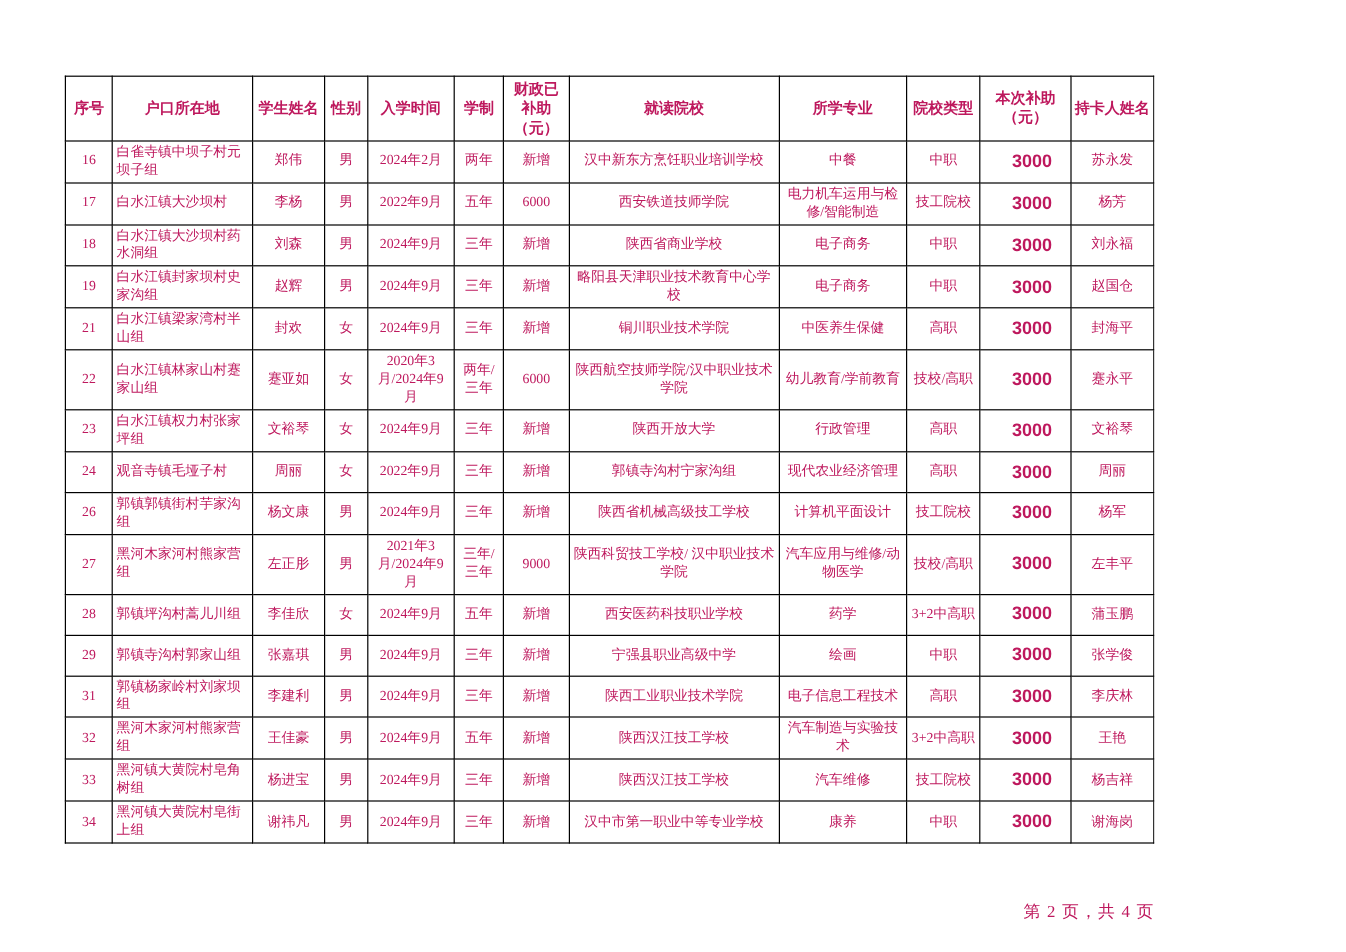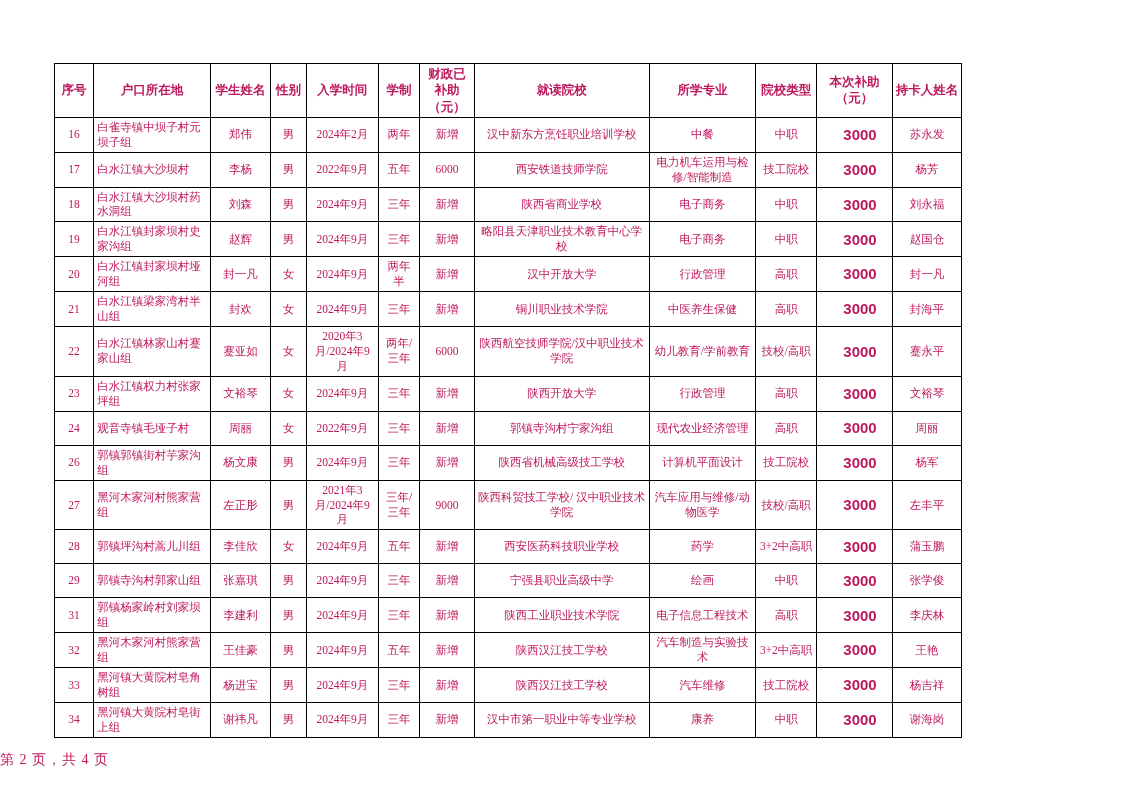--- a/index.html
+++ b/index.html
@@ -49,21 +49,21 @@
     font-family: "Liberation Sans", "DejaVu Sans", sans-serif;
     font-weight: bold;
     font-size: 15px;
     padding-left: 14px;
   }
   .footer {
     position: absolute;
     top: 751px;
     left: 0;
     width: 100%;
-    text-align: left;
+    text-align: right;
     font-size: 14px;
     letter-spacing: 1px;
   }
 </style>
 </head>
 <body>
 
 <div class="page">
   <table class="grid">
     <colgroup id="colgroup">
@@ -147,34 +147,20 @@
           <td class="col-enroll">2024年9月</td>
           <td class="col-duration">三年</td>
           <td class="col-prior">新增</td>
           <td class="col-school">略阳县天津职业技术教育中心学校</td>
           <td class="col-major">电子商务</td>
           <td class="col-type">中职</td>
           <td class="col-amount">3000</td>
           <td class="col-cardholder">赵国仓</td>
         </tr>
         <tr>
-          <td class="col-seq">20</td>
-          <td class="col-location">白水江镇封家坝村垭河组</td>
-          <td class="col-name">封一凡</td>
-          <td class="col-gender">女</td>
-          <td class="col-enroll">2024年9月</td>
-          <td class="col-duration">两年半</td>
-          <td class="col-prior">新增</td>
-          <td class="col-school">汉中开放大学</td>
-          <td class="col-major">行政管理</td>
-          <td class="col-type">高职</td>
-          <td class="col-amount">3000</td>
-          <td class="col-cardholder">封一凡</td>
-        </tr>
-        <tr>
           <td class="col-seq">21</td>
           <td class="col-location">白水江镇梁家湾村半山组</td>
           <td class="col-name">封欢</td>
           <td class="col-gender">女</td>
           <td class="col-enroll">2024年9月</td>
           <td class="col-duration">三年</td>
           <td class="col-prior">新增</td>
           <td class="col-school">铜川职业技术学院</td>
           <td class="col-major">中医养生保健</td>
           <td class="col-type">高职</td>

